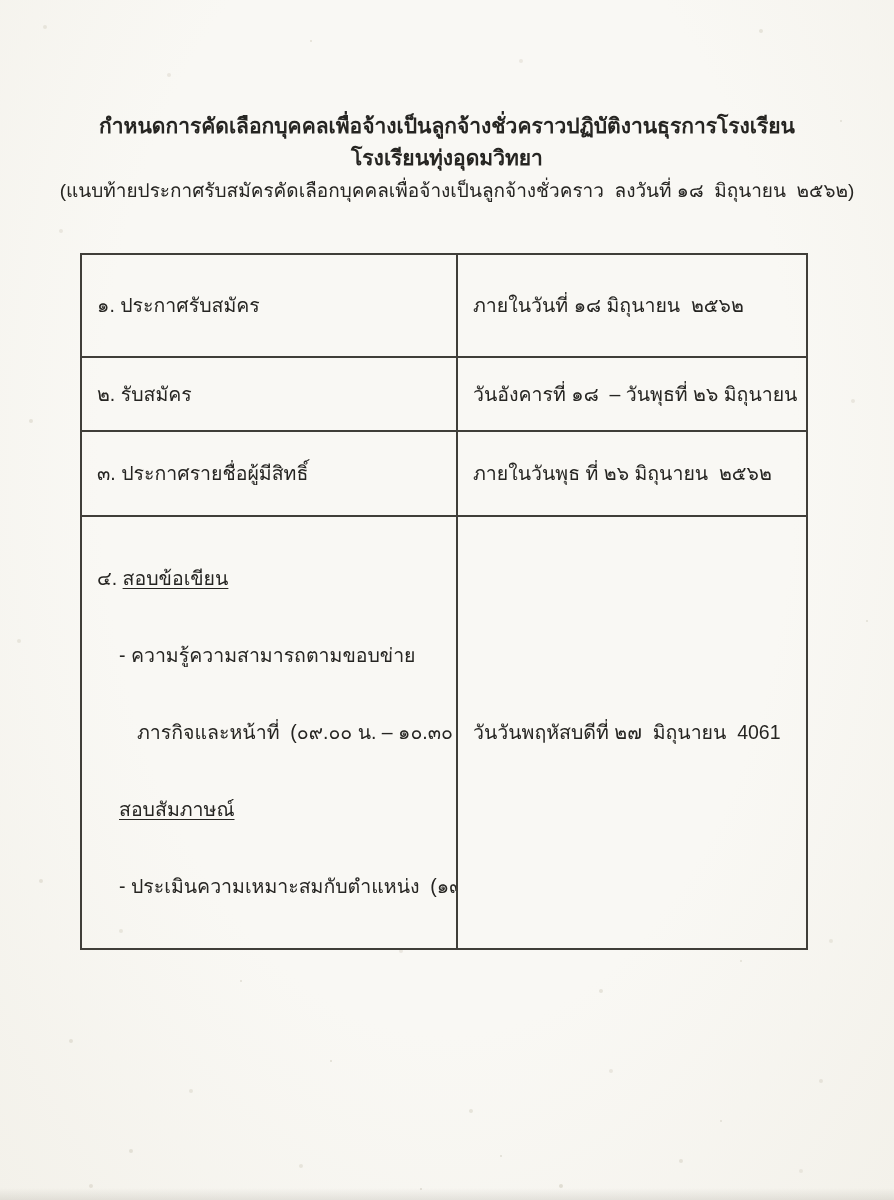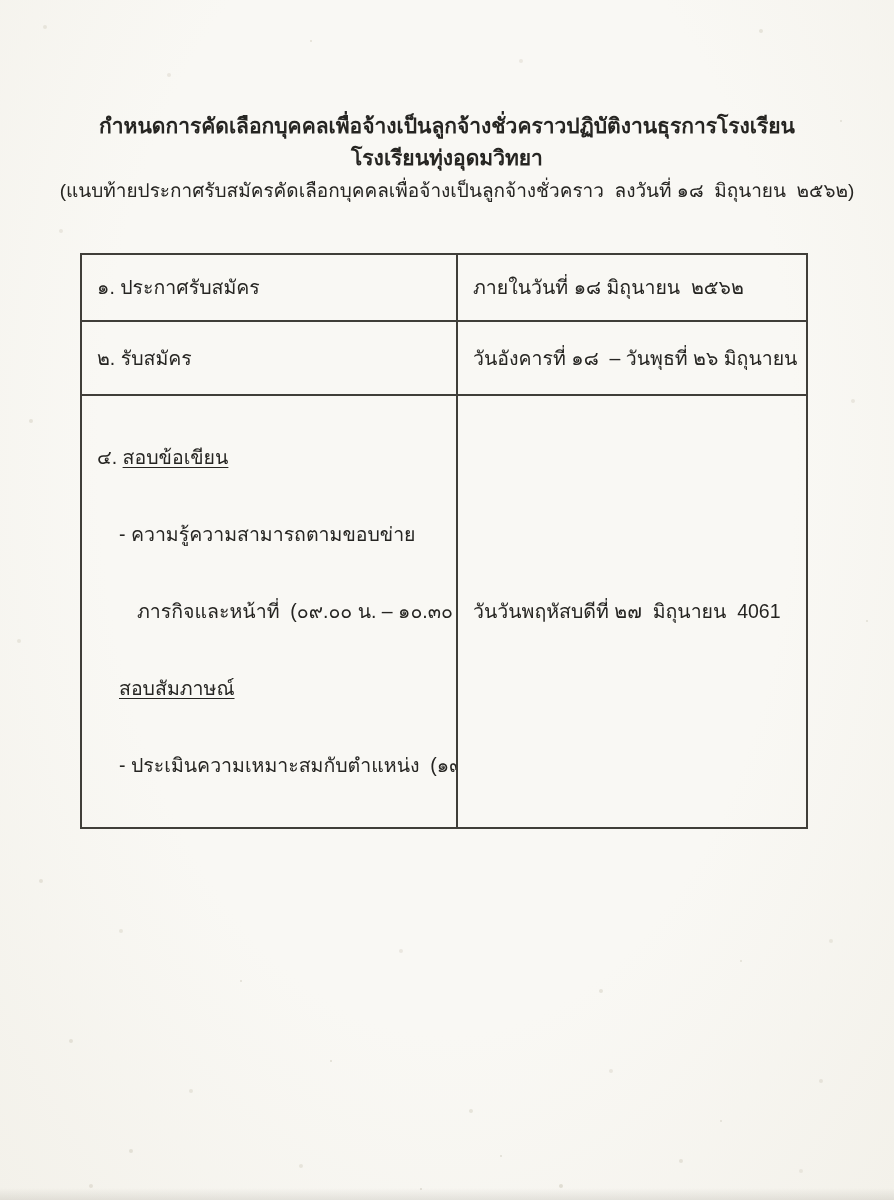--- a/index.html
+++ b/index.html
@@ -75,21 +75,21 @@
   }
   table.schedule td {
     border: 2px solid #403e39;
     font-size: 19.5px;
     color: #262522;
     vertical-align: middle;
     padding: 0 8px 0 15px;
     white-space: pre;
     overflow: hidden;
   }
-  tr.r0 { height: 67px; }
+  tr.r0 { height: 103px; }
   tr.r1 { height: 74px; }
   tr.r2 { height: 85px; }
   tr.r3 { height: 202px; margin-top: 8px; }
   tr.r4 { height: 80px; }
   tr.r5 { height: 85px; }
   td.date-bottom {
     vertical-align: bottom;
     padding-bottom: 4px;
   }
   td.exam-cell {
@@ -126,20 +126,24 @@
     </colgroup>
     <tbody>
       <tr class="r0">
         <td>๑. ประกาศรับสมัคร</td>
         <td>ภายในวันที่ ๑๘ มิถุนายน  ๒๕๖๒</td>
       </tr>
       <tr class="r1">
         <td>๒. รับสมัคร</td>
         <td class="date-bottom">วันอังคารที่ ๑๘  – วันพุธที่ ๒๖ มิถุนายน  ๒๕๖๒</td>
       </tr>
+      <tr class="r2">
+        <td>๓. ประกาศรายชื่อผู้มีสิทธิ์</td>
+        <td>ภายในวันพุธ ที่ ๒๖ มิถุนายน  ๒๕๖๒</td>
+      </tr>
       <tr class="r3">
         <td class="exam-cell">
           <div class="xline"><span>๔. </span><span class="u">สอบข้อเขียน</span></div>
           <div class="xline ind1">- ความรู้ความสามารถตามขอบข่าย</div>
           <div class="xline ind2">ภารกิจและหน้าที่  (๐๙.๐๐ น. – ๑๐.๓๐ น.)</div>
           <div class="xline ind1 u">สอบสัมภาษณ์</div>
           <div class="xline ind1">- ประเมินความเหมาะสมกับตำแหน่ง  (๑๓.๐๐ น.)</div>
         </td>
         <td>วันวันพฤหัสบดีที่ ๒๗  มิถุนายน  4061</td>
       </tr>

